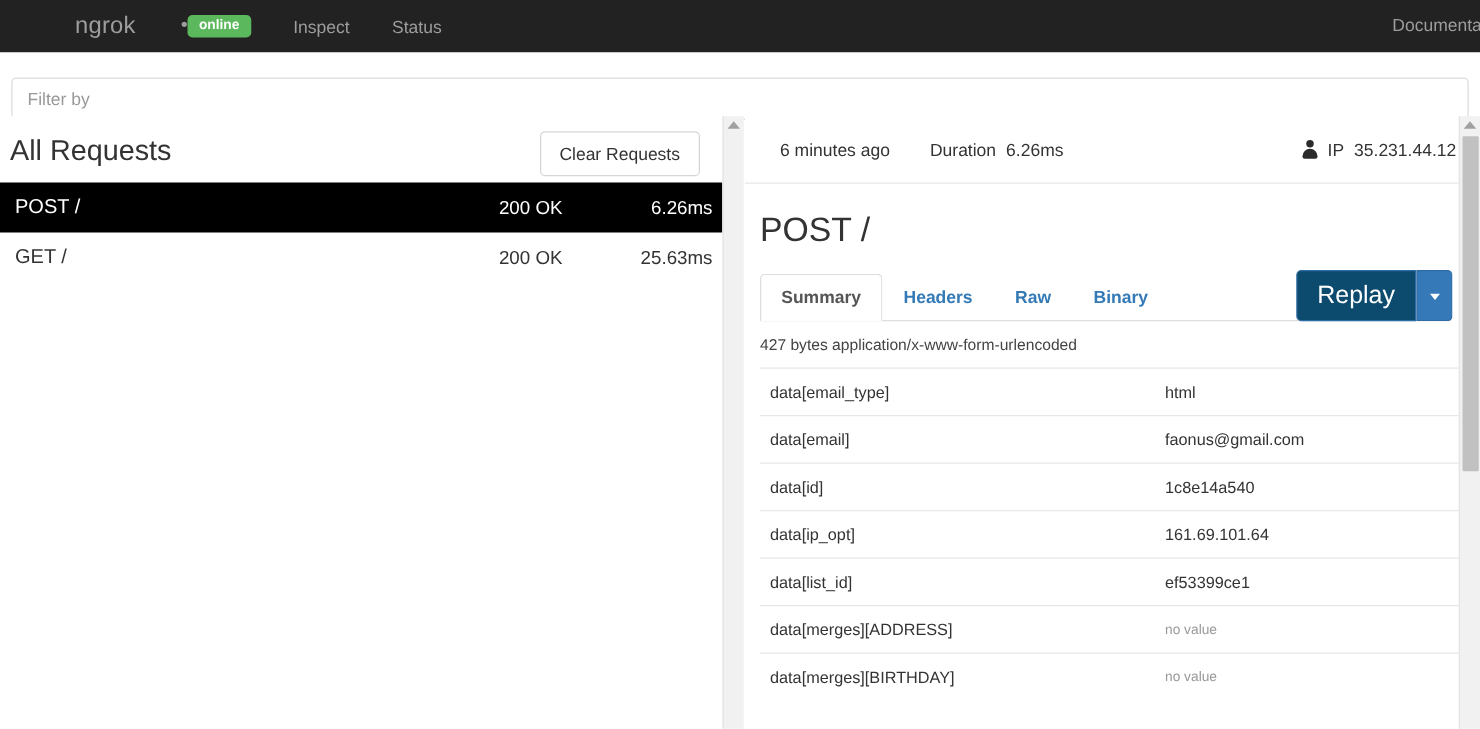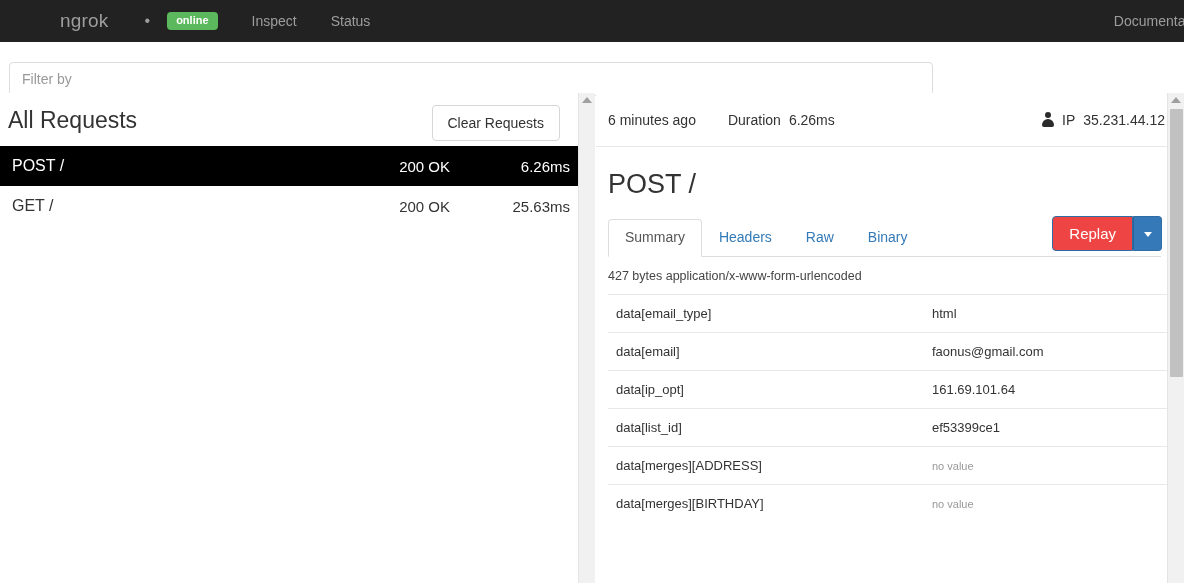--- a/index.html
+++ b/index.html
@@ -34,21 +34,20 @@
     margin-left: 24px;
     letter-spacing: 0.2px;
   }
   .nav-sep {
     color: #9d9d9d;
     font-size: 16px;
     margin-left: 36px;
     line-height: 1;
   }
   .status-badge {
-    margin-left: 17px;
     background: #5cb85c;
     color: #ffffff;
     font-size: 11px;
     font-weight: bold;
     border-radius: 4px;
     padding: 3px 9px 4px 9px;
     line-height: 1;
   }
   .nav-link {
     color: #9d9d9d;
@@ -69,21 +68,21 @@
     top: 42px; left: 0;
     width: 1184px;
     height: 51px;
     background: #ffffff;
     box-sizing: border-box;
   }
   .filter-input {
     position: absolute;
     top: 20px;
     left: 9px;
-    width: 924px;
+    width: 1166px;
     height: 34px;
     box-sizing: border-box;
     border: 1px solid #dcdcdc;
     border-radius: 4px;
     padding: 6px 12px;
     font-size: 14px;
     color: #555555;
     font-family: "Liberation Sans", sans-serif;
     outline: none;
     background: #ffffff;
@@ -181,21 +180,21 @@
     height: 490px;
     background: #ffffff;
     overflow: hidden;
   }
   .meta-row {
     position: relative;
     height: 53px;
     border-bottom: 1px solid #e8e8e8;
     display: flex;
     align-items: center;
-    padding-left: 12px;
+    padding-left: 28px;
     font-size: 14px;
     color: #333333;
   }
   .meta-ago { margin-right: 32px; }
   .meta-dur-label { color: #333333; margin-right: 8px; }
   .meta-ip-wrap {
     margin-left: auto;
     margin-right: 2px;
     display: flex;
     align-items: center;
@@ -248,38 +247,39 @@
     float: left;
     padding: 9px 16px 9px 16px;
     font-size: 14px;
     color: #337ab7;
     cursor: pointer;
     border: 1px solid transparent;
     border-radius: 4px 4px 0 0;
     margin-bottom: -1px;
     box-sizing: border-box;
     height: 38px;
+    font-weight: bold;
   }
   .tab.active {
     color: #555555;
     background: #ffffff;
     border-color: #dddddd #dddddd #ffffff;
     cursor: default;
   }
   .replay-group {
     position: absolute;
     right: -1px;
     top: -3px;
     display: flex;
   }
   .replay-btn {
-    background: #ef4444;
+    background: #0c4a6e;
     border: 1px solid #2e6da4;
     color: #ffffff;
-    font-size: 15px;
+    font-size: 20px;
     padding: 8px 16px;
     border-radius: 4px 0 0 4px;
     font-family: "Liberation Sans", sans-serif;
     cursor: pointer;
   }
   .replay-caret {
     background: #3579b8;
     border: 1px solid #2e6da4;
     border-left: 1px solid #2a6496;
     border-radius: 0 4px 4px 0;
@@ -425,20 +425,24 @@
     <tbody>
       <tr>
         <td class="k">data[email_type]</td>
         <td class="v">html</td>
       </tr>
       <tr>
         <td class="k">data[email]</td>
         <td class="v">faonus@gmail.com</td>
       </tr>
       <tr>
+        <td class="k">data[id]</td>
+        <td class="v">1c8e14a540</td>
+      </tr>
+      <tr>
         <td class="k">data[ip_opt]</td>
         <td class="v">161.69.101.64</td>
       </tr>
       <tr>
         <td class="k">data[list_id]</td>
         <td class="v">ef53399ce1</td>
       </tr>
       <tr>
         <td class="k">data[merges][ADDRESS]</td>
         <td class="v novalue">no value</td>

